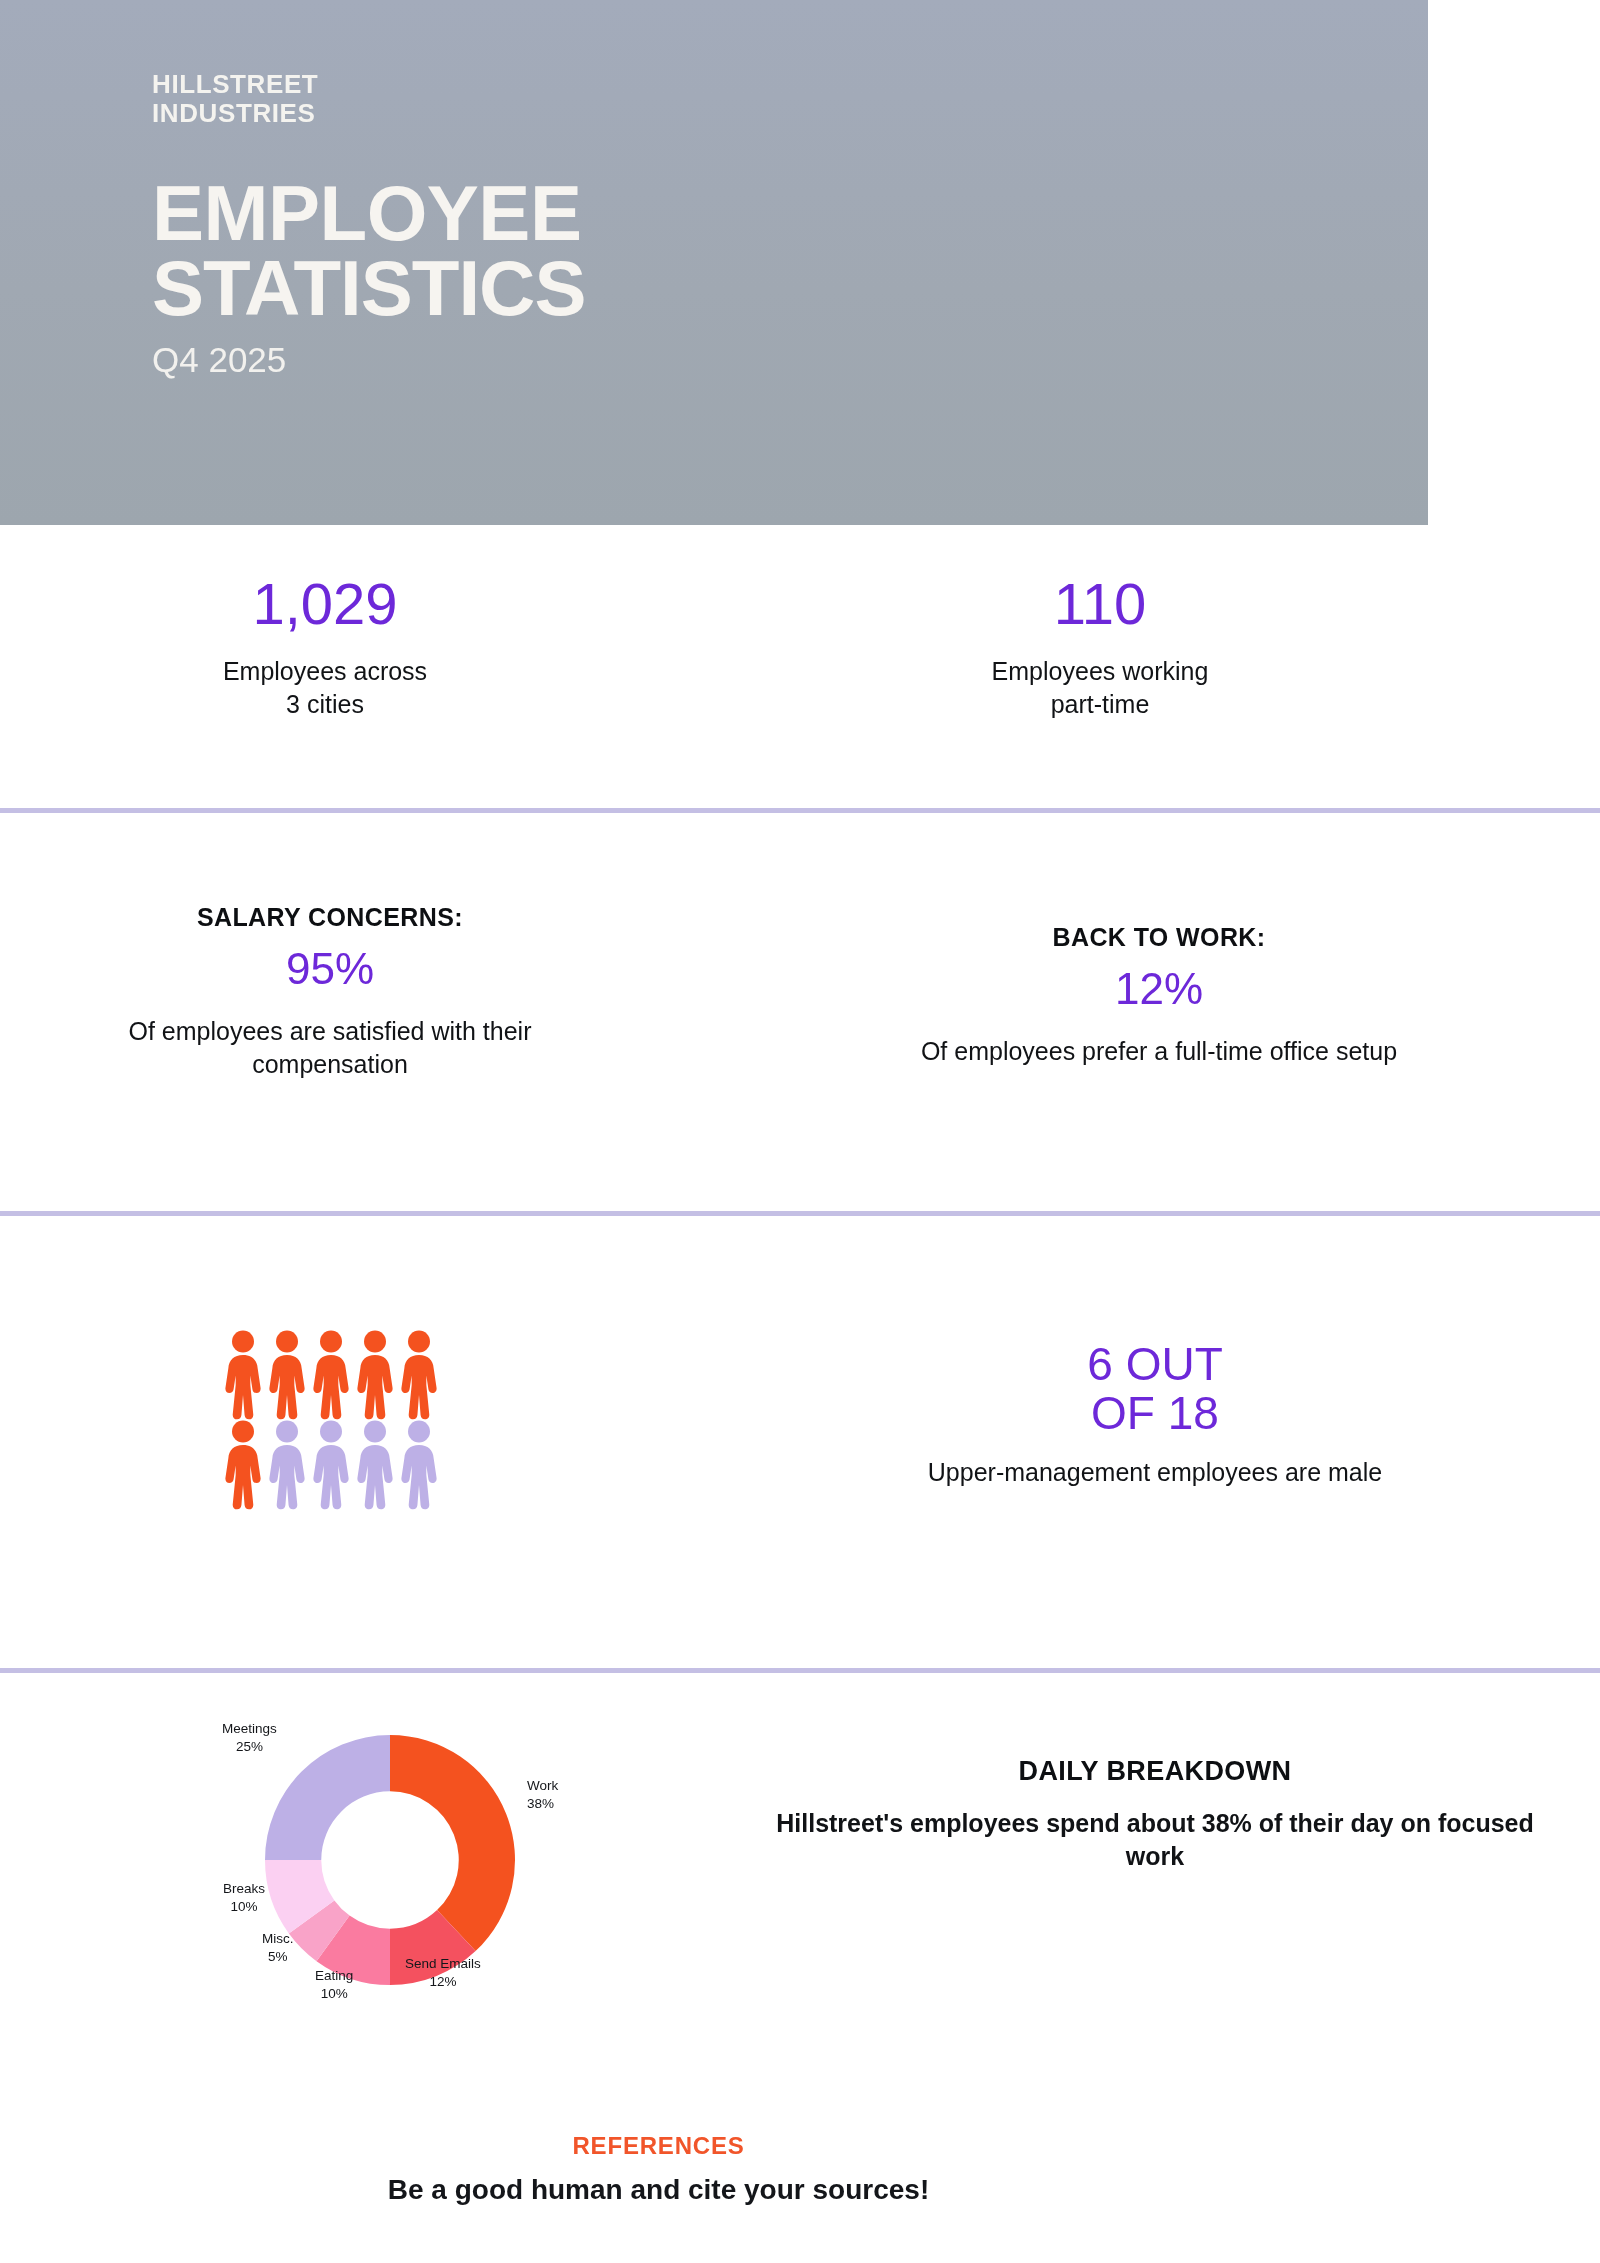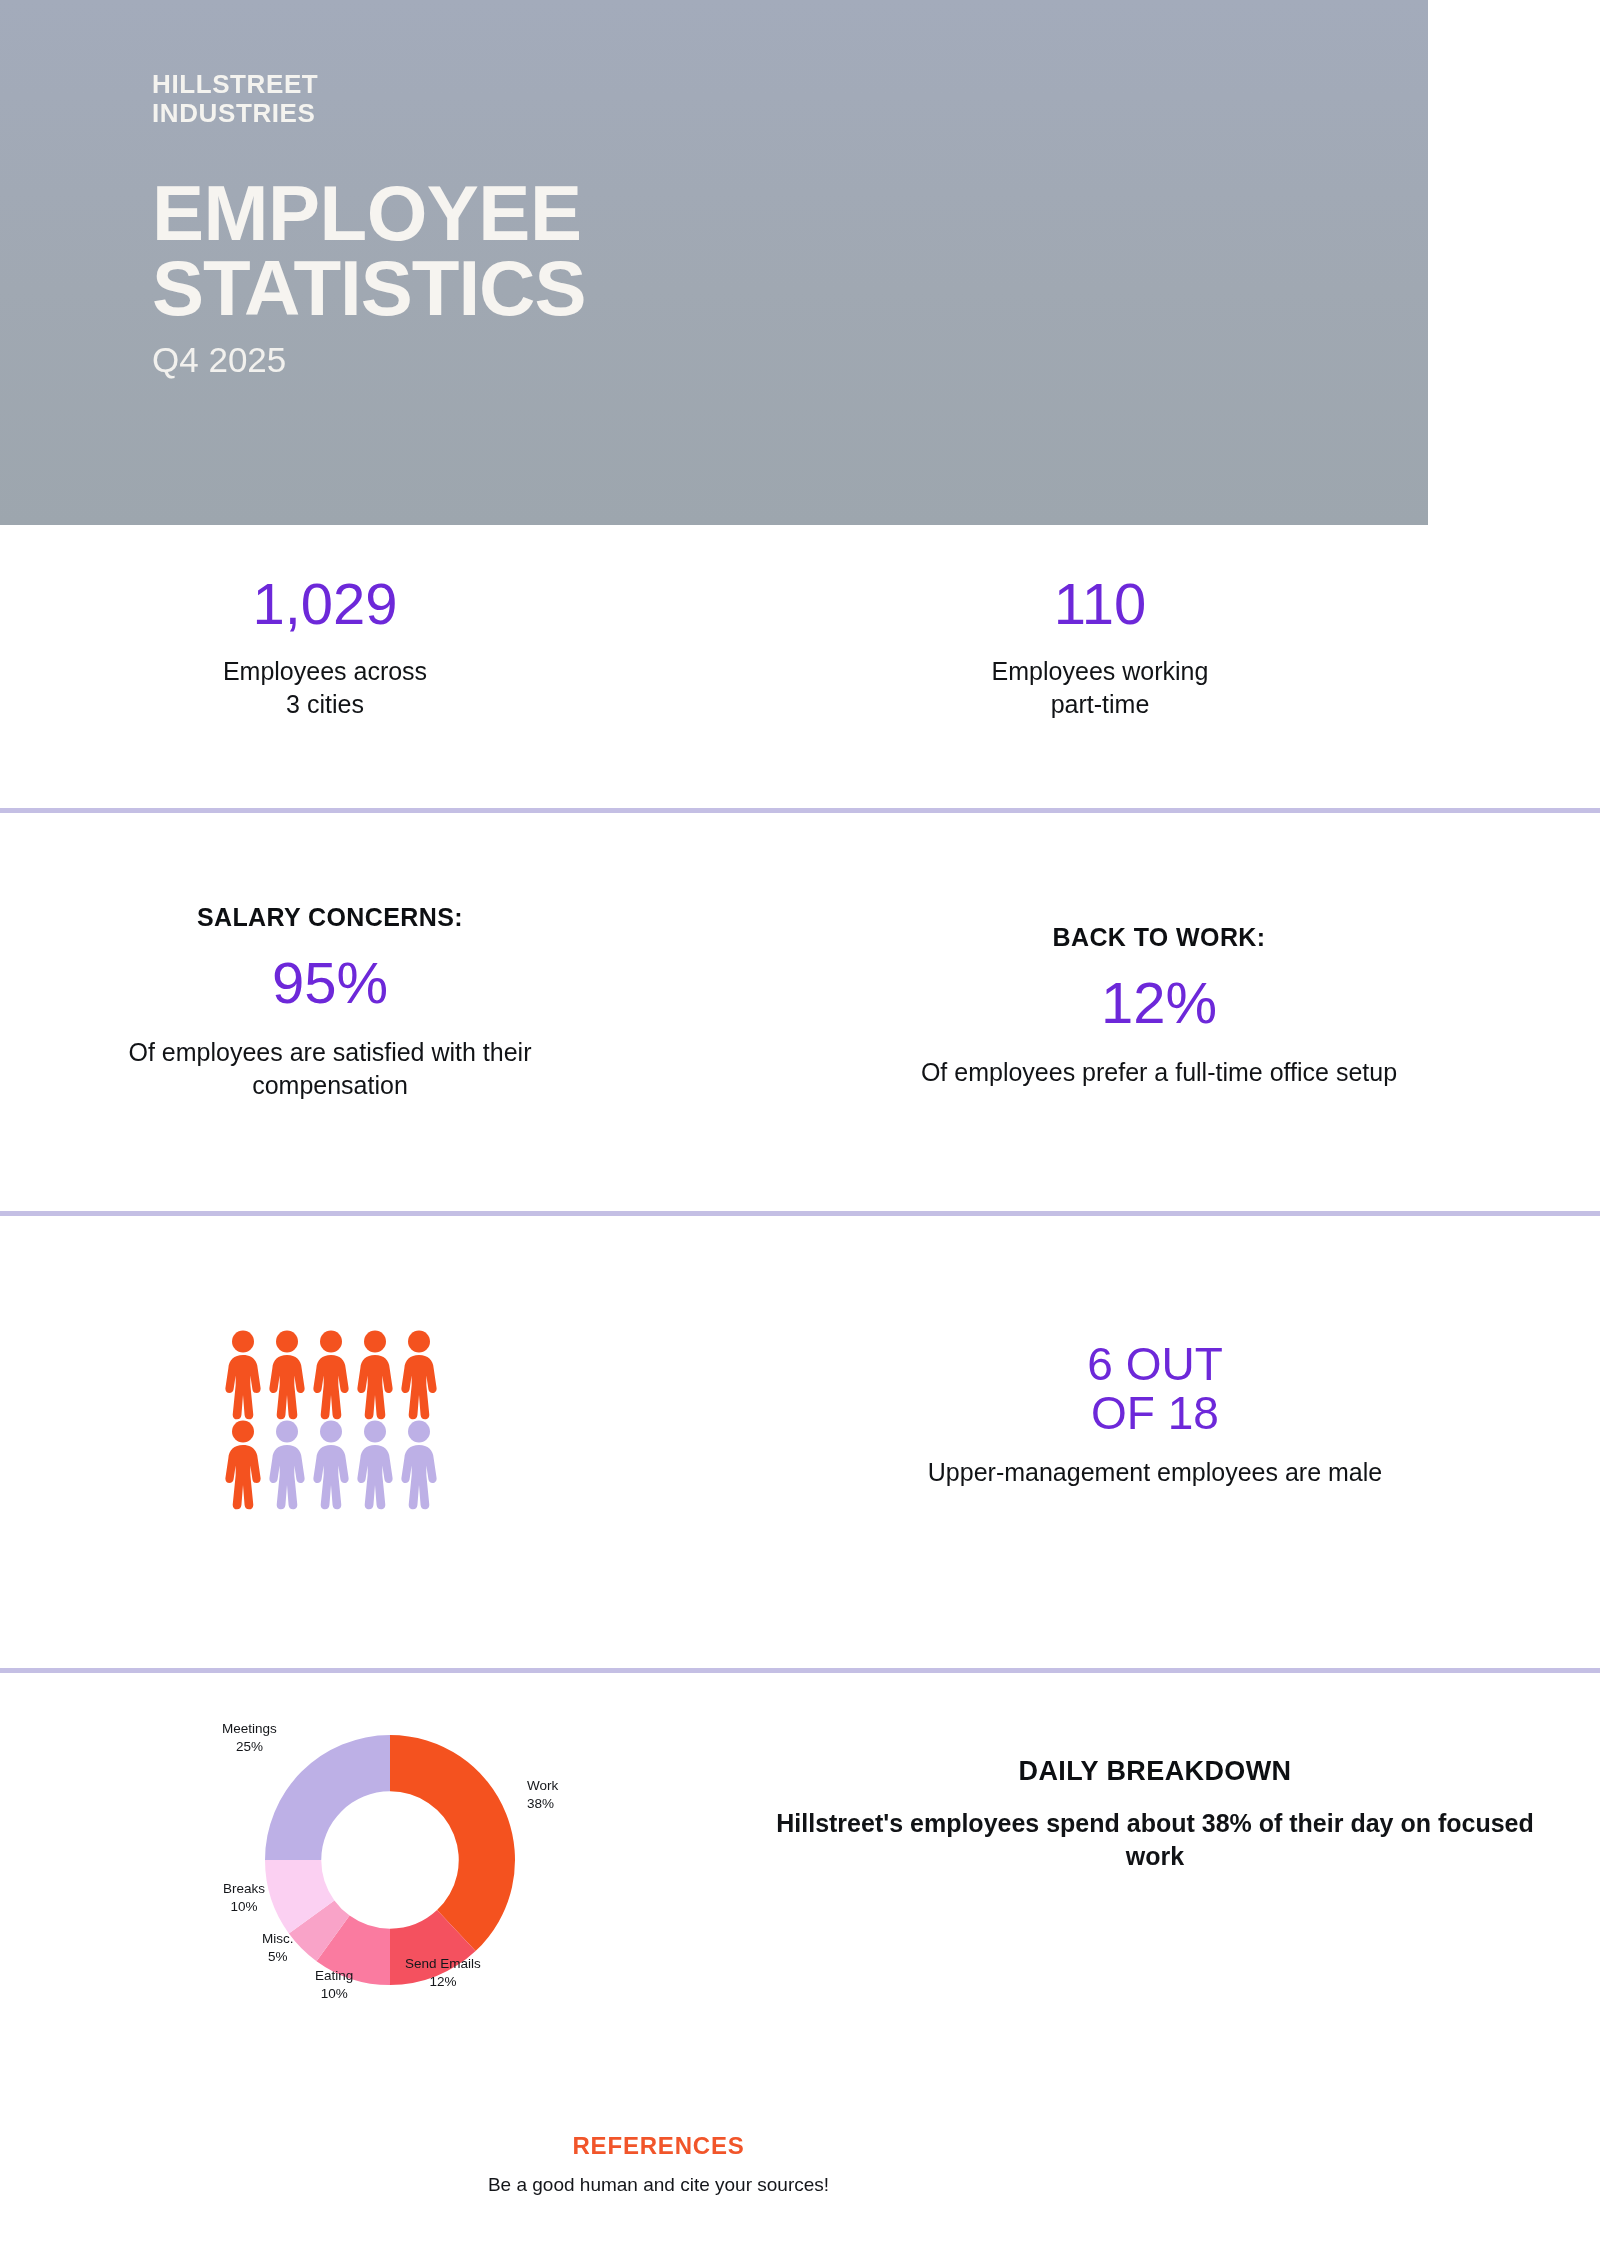--- a/index.html
+++ b/index.html
@@ -55,21 +55,21 @@
   
   .s1-left  { left:130px; top:575px; width:390px; }
   .s1-right { left:905px; top:575px; width:390px; }
   .s1 .bignum { font-size:58px; }
   .s1 .caption { margin-top:22px; font-size:25px; }
 
   
   .s2-left  { left:90px; top:905px; width:480px; }
   .s2-right { left:859px; top:925px; width:600px; }
   .s2 .kicker { font-size:25px; }
-  .s2 .bignum { margin-top:24px; font-size:58px; }
+  .s2 .bignum { margin-top:17px; font-size:44px; }
   .s2 .caption { margin-top:24px; font-size:25px; }
 
   
   .pictogram {
     position:absolute; left:222px; top:1330px;
     display:grid; grid-template-columns:repeat(5, 43px); gap:0 1px;
   }
   .person { width:42px; height:90px; display:block; }
   .s3-right { left:880px; top:1340px; width:550px; }
   .s3-right .bignum { font-size:46px; line-height:1.06; }
@@ -92,21 +92,21 @@
   .s4-right { left:760px; top:1758px; width:790px; }
   .s4-right .kicker { font-size:27px; }
   .s4-right .caption { margin-top:22px; font-size:25px;font-weight:bold; }
 
   
   .footer { position:absolute; left:0; top:2132px; width:1317px; text-align:center; }
   .ref-title {
     color:#f1552a; font-weight:bold; font-size:24px; letter-spacing:0.8px;
     text-transform:uppercase;
   }
-  .ref-text { margin-top:14px; color:#14161a; font-size:19px; }
+  .ref-text { margin-top:14px; color:#14161a; font-size:28px;font-weight:bold; }
 </style>
 </head>
 <body>
 
 <div class="page">
 
   <div class="header">
     <div class="brand">
       <span>HILLSTREET</span>
       <span class="brand-l2">INDUSTRIES</span>

